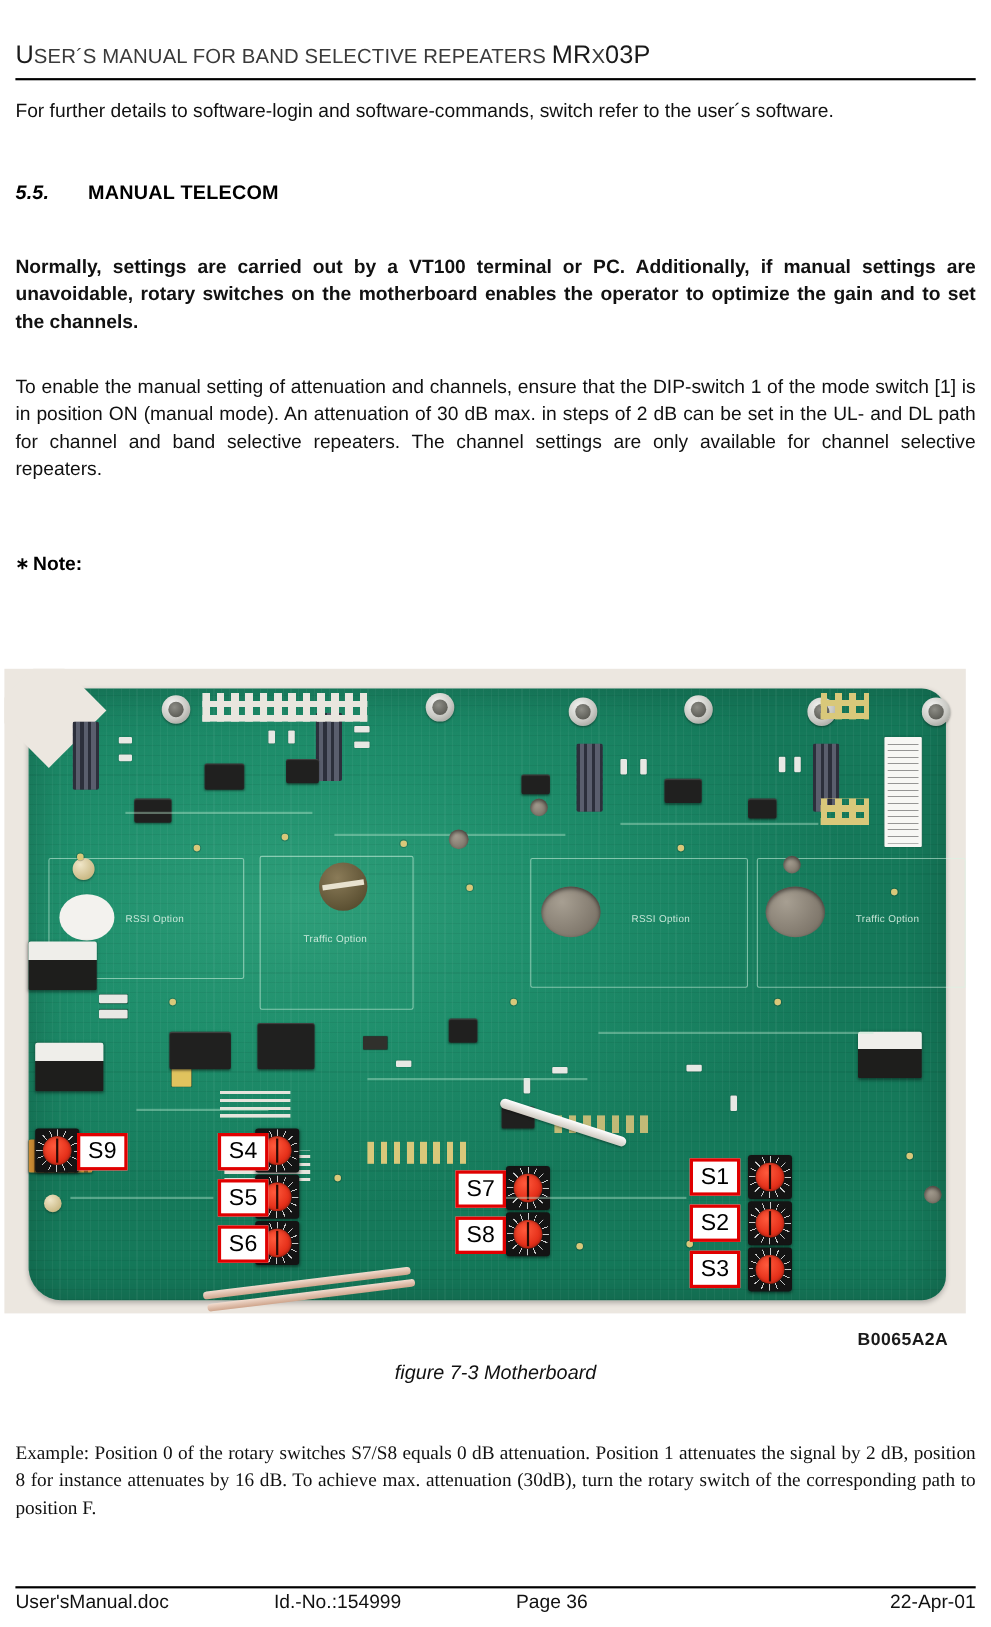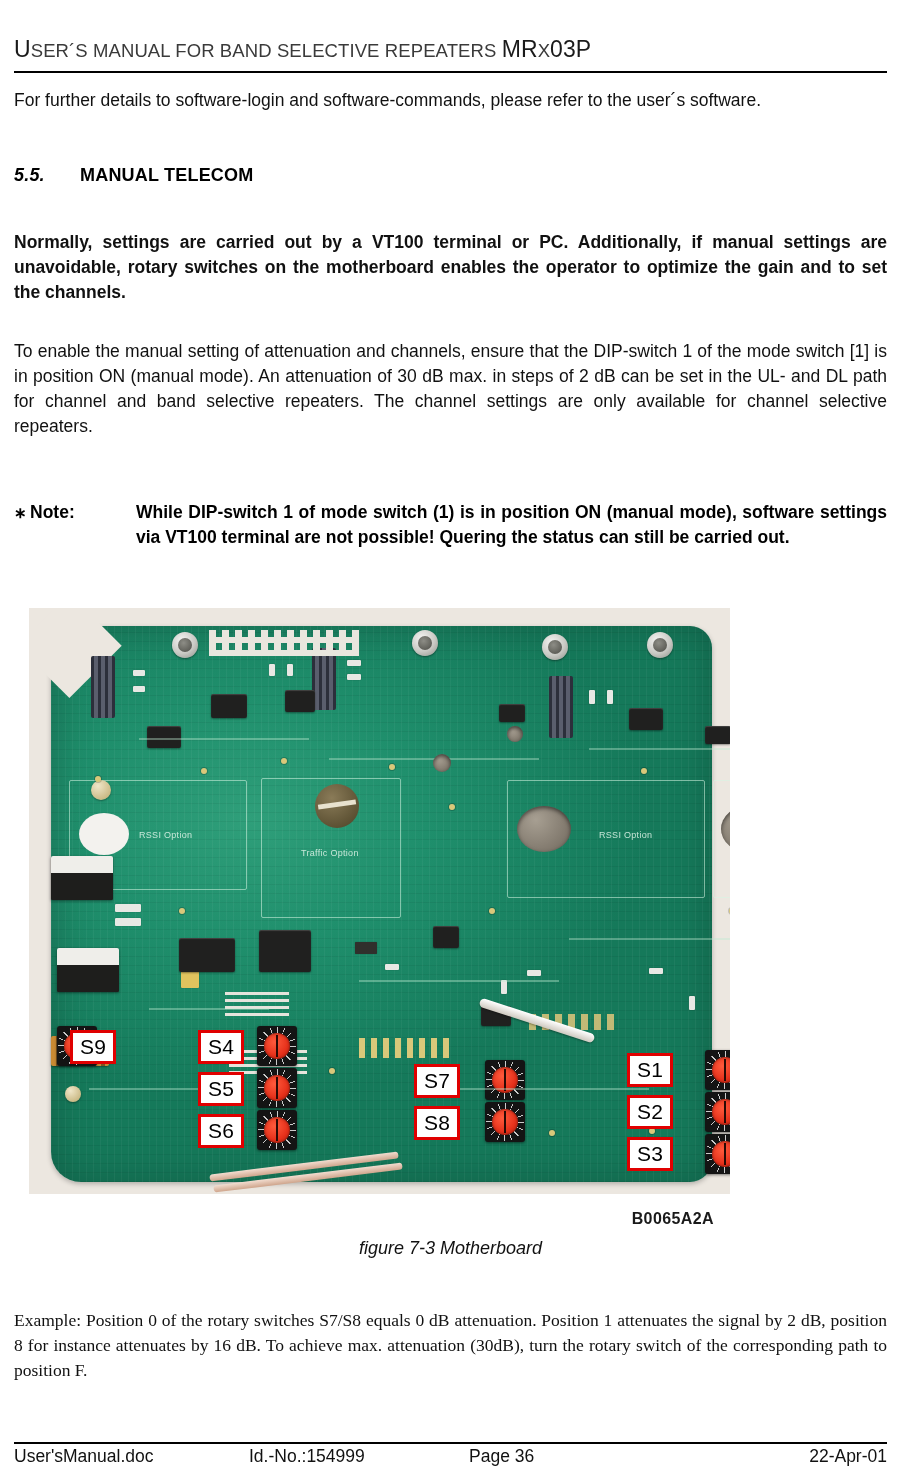--- a/index.html
+++ b/index.html
@@ -87,22 +87,22 @@
   .note-star {
     width: 16px; flex: none;
     font-size: 15px; line-height: 25px;
   }
   .note-label { width: 106px; flex: none; }
   .note-body { flex: 1; text-align: justify; }
 
   
   .figure-zone {
     position: absolute;
-    left: 29px; top: 608px;
-    width: 701px; height: 586px;
+    left: 4px; top: 608px;
+    width: 874px; height: 586px;
   }
   .board-photo {
     position: absolute; inset: 0;
     background: #ece7e0;
     overflow: hidden;
   }
   
   .pcb {
     position: absolute;
     left: 22px; top: 18px; right: 18px; bottom: 12px;
@@ -250,34 +250,33 @@
   <div class="header-title">
     <span class="cap">U</span><span>SER´S MANUAL FOR BAND SELECTIVE REPEATERS </span><span class="big">MR</span><span>X</span><span class="big">03P</span>
   </div>
 
 
   <div class="header-rule"></div>
 </div>
 
 <div class="content">
 
-  <p class="body-para" style="position:absolute; left:0; top:88px; width:873px;">For further details to software-login and software-commands, please refer to the user´s software.</p>
+  <p class="body-para" style="position:absolute; left:0; top:88px; width:873px;">For further details to software-login and software-commands, switch refer to the user´s software.</p>
 
   <div class="section-heading" style="position:absolute; left:0; top:165px;">
     <span class="num">5.5.</span><span>MANUAL TELECOM</span>
   </div>
 
   <p class="body-para bold" style="position:absolute; left:0; top:230px; width:873px;">Normally, settings are carried out by a VT100 terminal or PC. Additionally, if manual settings are unavoidable, rotary switches on the motherboard enables the operator to optimize the gain and to set the channels.</p>
 
   <p class="body-para" style="position:absolute; left:0; top:339px; width:873px;">To enable the manual setting of attenuation and channels, ensure that the DIP-switch 1 of the mode switch [1] is in position ON (manual mode). An attenuation of 30 dB max. in steps of 2 dB can be set in the UL- and DL path for channel and band selective repeaters. The channel settings are only available for channel selective repeaters.</p>
 
   <div class="note-block" style="position:absolute; left:0; top:500px; width:873px;">
     <div class="note-star">∗</div>
     <div class="note-label">Note:</div>
-    <div class="note-body">While DIP-switch 1 of mode switch (1) is in position ON (manual mode), software settings via VT100 terminal are not possible! Quering the status can still be carried out.</div>
   </div>
 
   <p class="body-para" style="position:absolute; left:0; top:1308px; width:873px;font-family:Liberation Serif, serif;">Example: Position 0 of the rotary switches S7/S8 equals 0 dB attenuation. Position 1 attenuates the signal by 2 dB, position 8 for instance attenuates by 16 dB. To achieve max. attenuation (30dB), turn the rotary switch of the corresponding path to position F.</p>
 </div>
 
 <div class="figure-zone">
   <div class="board-photo">
     <div class="pcb"></div>
     <div class="pcb-bevel"></div>
 

